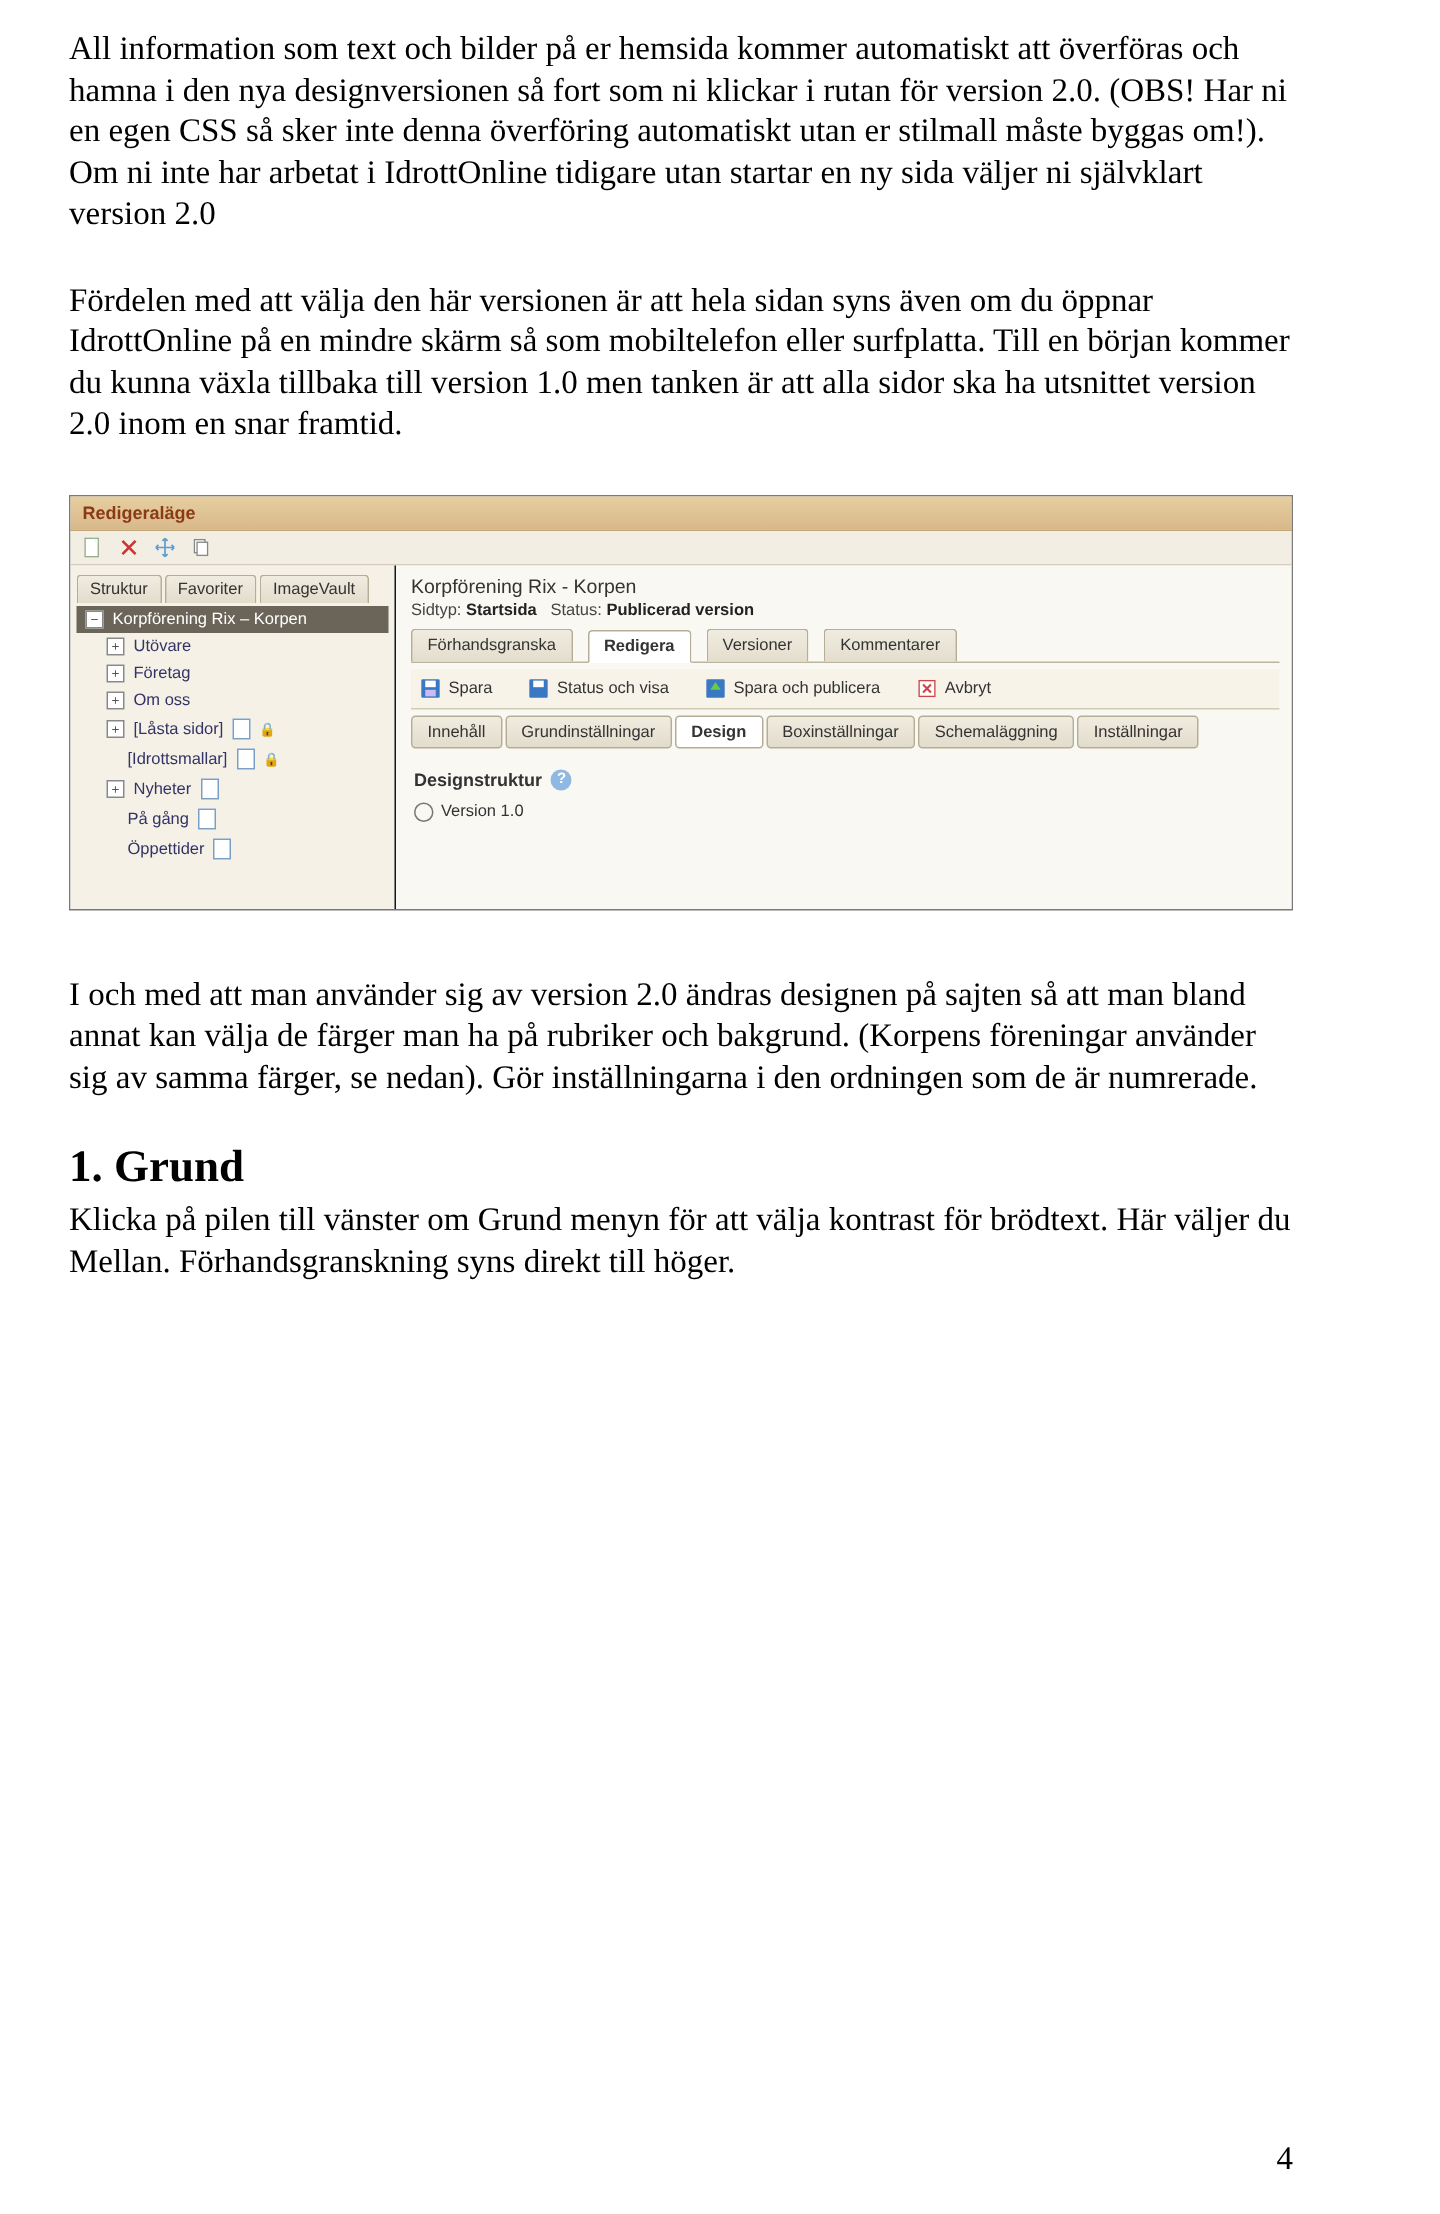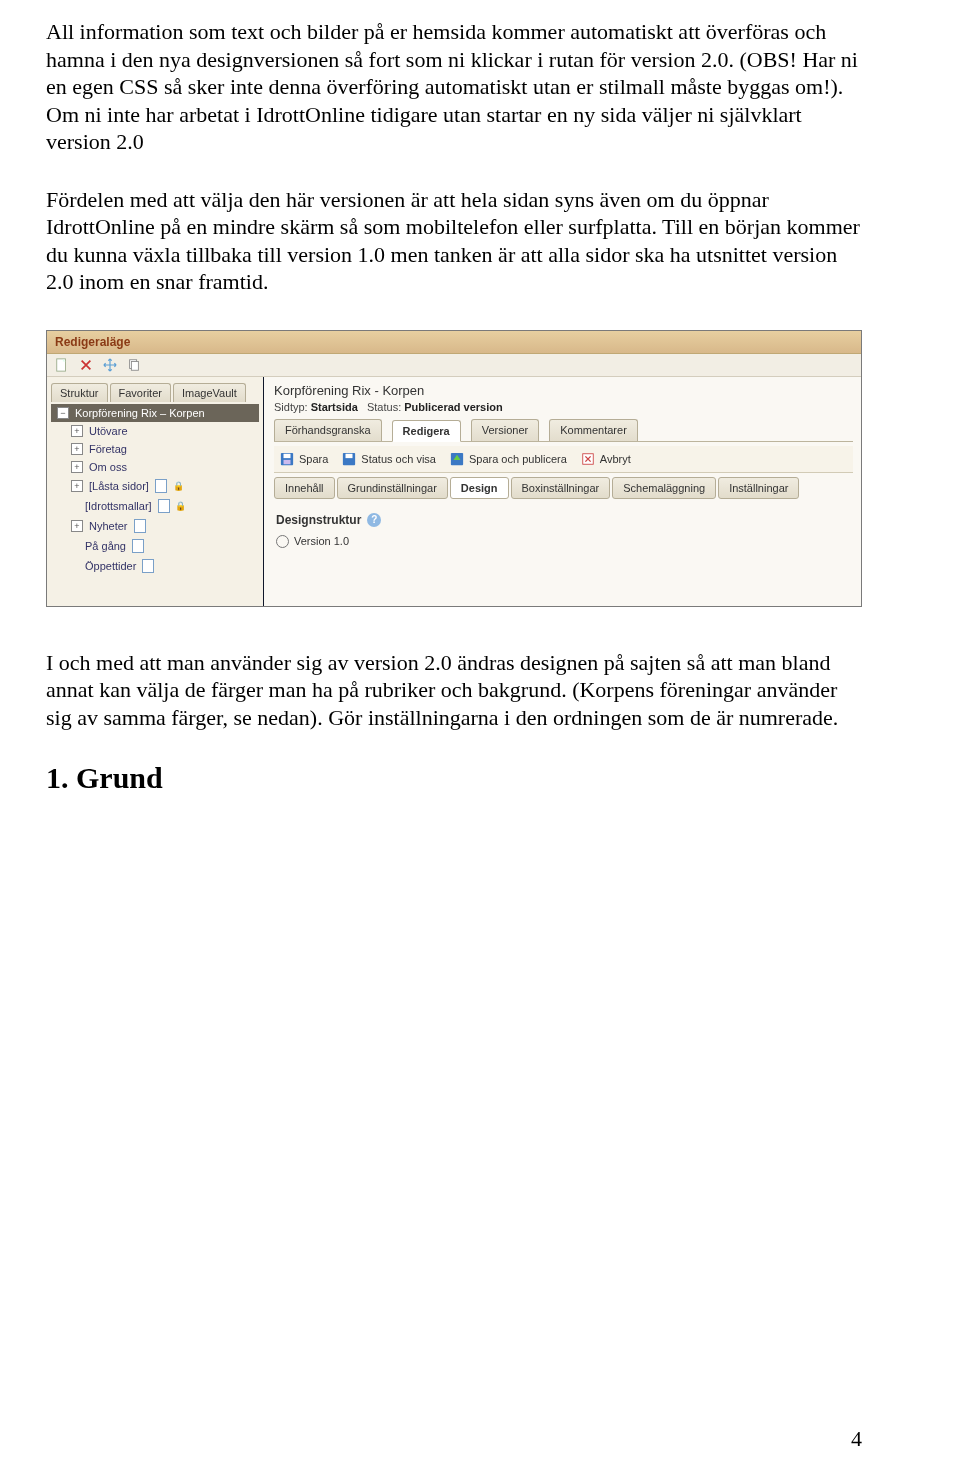--- a/index.html
+++ b/index.html
@@ -27,21 +27,21 @@
   .doc{width:10px;height:12px;background:#fff;border:1px solid #7aa0c8;display:inline-block}
   .lock{width:9px;height:9px;display:inline-block;font-size:9px;color:#8a6a2e}
 
   .main{flex:1;padding:6px 8px 24px 10px;background:#faf8f3}
   .main-title{font-size:13px;margin-bottom:3px}
   .main-sub{font-size:11px;margin-bottom:6px;color:#444}
   .main-sub b{color:#222}
   .tabrow{display:flex;gap:10px;border-bottom:1px solid #bcb49d;margin-bottom:4px}
   .tab{background:linear-gradient(#f0ece0,#e3ddcd);border:1px solid #b5ad96;border-bottom:none;padding:4px 10px;font-size:11px;border-radius:3px 3px 0 0}
   .tab.active{background:#fff;font-weight:bold;position:relative;top:1px;border-bottom:1px solid #fff}
-  .savebar{display:flex;gap:14px;align-items:center;padding:6px 6px;border-bottom:1px solid #d2cbb6;background:#f7f3e9;font-size:11px;margin-bottom:4px}
+  .savebar{display:flex;gap:24px;align-items:center;padding:6px 6px;border-bottom:1px solid #d2cbb6;background:#f7f3e9;font-size:11px;margin-bottom:4px}
   .savebar span{display:inline-flex;align-items:center;gap:5px}
   .savebar .ico{width:14px;height:14px;display:inline-block}
   .subtabrow{display:flex;gap:2px;margin:4px 0 10px 0}
   .subtab{background:linear-gradient(#f0ece0,#e2dccb);border:1px solid #b5ad96;padding:4px 10px;font-size:11px;border-radius:3px}
   .subtab.active{background:#fff;font-weight:bold}
   .design{padding:4px 2px}
   .design-title{font-weight:bold;display:inline-flex;align-items:center;gap:6px;font-size:12px;margin-bottom:6px}
   .qmark{width:14px;height:14px;border-radius:50%;background:#8fb9e3;color:#fff;font-size:10px;display:inline-flex;align-items:center;justify-content:center}
   .radio-row{display:flex;align-items:center;gap:5px;font-size:11px;margin:2px 0}
   .radio{width:11px;height:11px;border:1px solid #777;border-radius:50%;display:inline-flex;align-items:center;justify-content:center}
@@ -191,15 +191,16 @@
           </div>
         </div>
       </div>
     </div>
   </div>
 
   <div class="spacer-lg"></div>
   <p>I och med att man använder sig av version 2.0 ändras designen på sajten så att man bland annat kan välja de färger man ha på rubriker och bakgrund. (Korpens föreningar använder sig av samma färger, se nedan). Gör inställningarna i den ordningen som de är numrerade.</p>
   <div class="spacer"></div>
   <h3>1. Grund</h3>
+  <p>Klicka på pilen till vänster om Grund menyn för att välja kontrast för brödtext. Här väljer du Mellan. Förhandsgranskning syns direkt till höger.</p>
 
   <div class="page-num">4</div>
 </div>
 
 </body></html>

